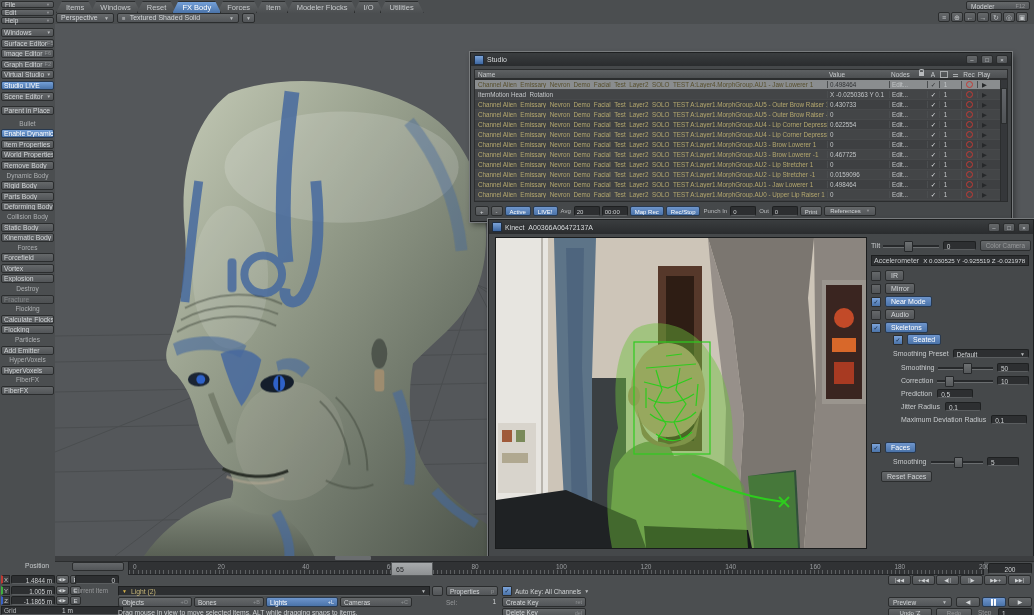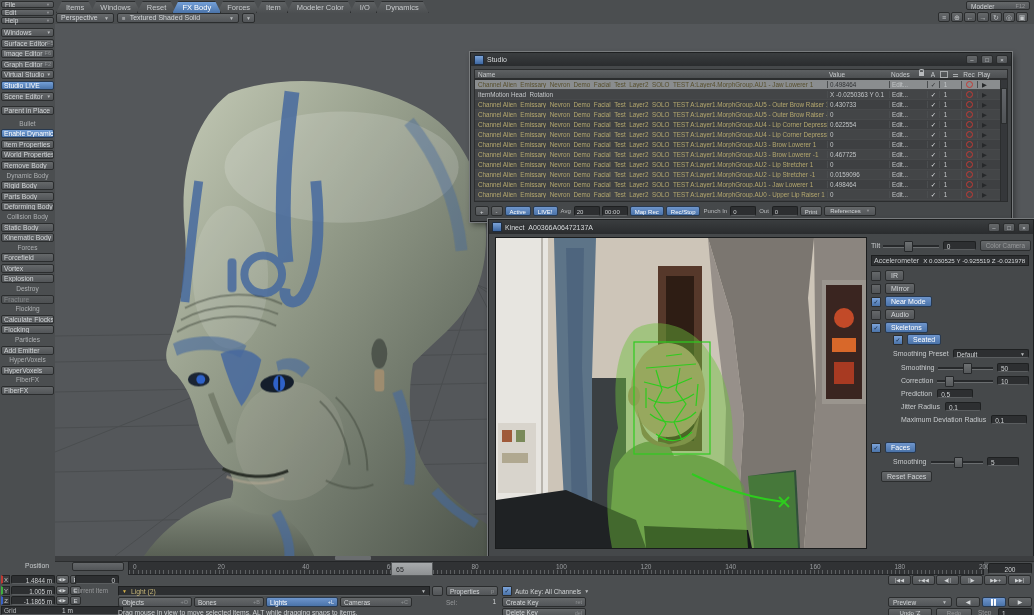--- a/index.html
+++ b/index.html
@@ -139,23 +139,23 @@
           <span class="arr dim" style="font-size: 4px;">▼</span>
         </div>
       </div>
     <div class="abs tabs" id="tabs">
         <div class="tab">Items</div>
         <div class="tab">Windows</div>
         <div class="tab">Reset</div>
         <div class="tab active">FX Body</div>
         <div class="tab">Forces</div>
         <div class="tab">Item</div>
-        <div class="tab">Modeler Color</div>
+        <div class="tab">Modeler Flocks</div>
         <div class="tab">I/O</div>
-        <div class="tab">Dynamics</div>
+        <div class="tab">Utilities</div>
       </div>
     <div class="abs toprow2">
       <div class="ddl raised" style="width:58px;justify-content:space-between;">
         <span>Perspective</span>
         <span class="arr">▼</span>
       </div>
       <div class="ddl raised" style="width:122px;">
         <span class="dim" style="font-size:6px;">■</span>
         <span style="flex:1;">Textured Shaded Solid</span>
         <span class="arr">▼</span>

